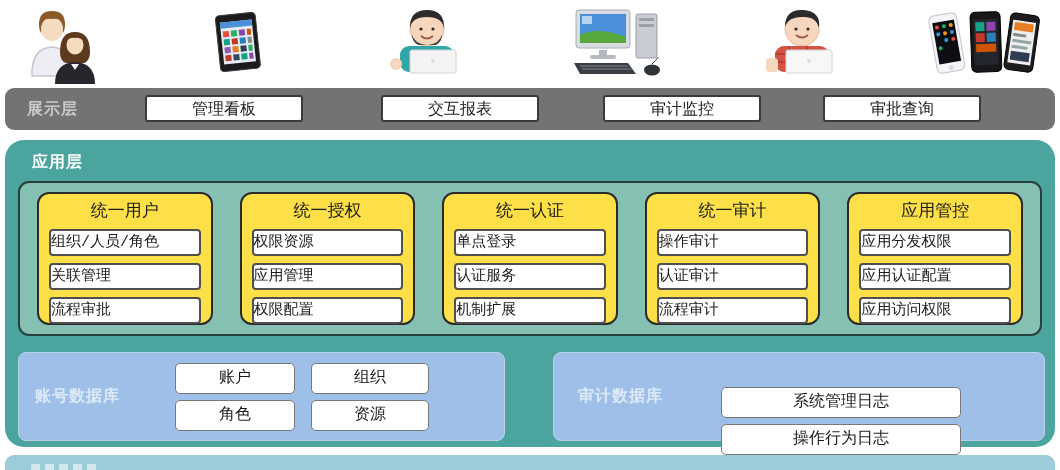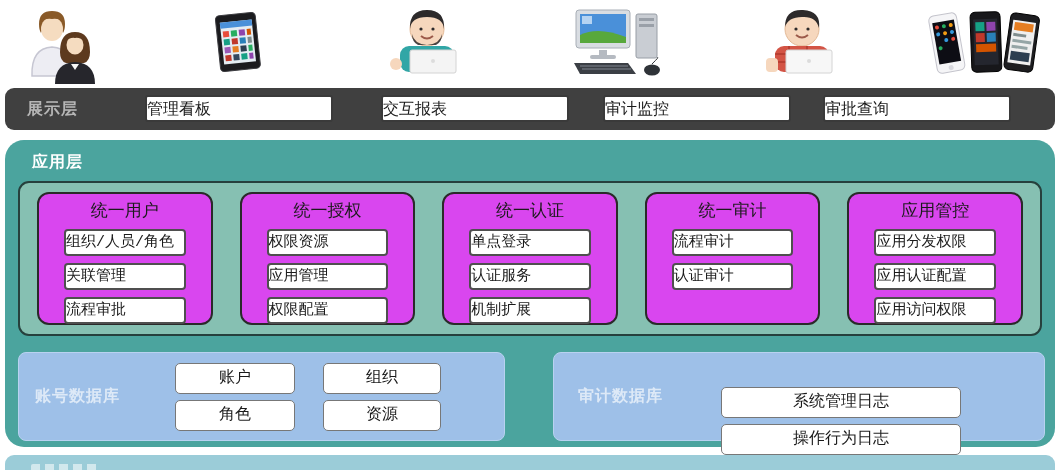--- a/index.html
+++ b/index.html
@@ -1,40 +1,40 @@
 <!DOCTYPE html>
 <html><head>
 <meta charset="utf-8">
 <style>
   html,body{margin:0;padding:0;background:#fff;}
   .stage{position:relative;width:1060px;height:470px;overflow:hidden;background:#ffffff;
          font-family:"Liberation Sans","DejaVu Sans",sans-serif;color:#1a1a1a;}
   .icon{position:absolute;}
   .band{position:absolute;left:5px;right:5px;border-radius:9px;}
-  .band-purple{top:88px;height:42px;background:#404040;}
+  .band-purple{top:88px;height:42px;background:#737373;}
   .band-teal{top:140px;height:307px;background:#4ba49e;border-radius:19px;font-family:Liberation Mono, monospace;}
   .layer-label{position:absolute;left:22px;top:50%;transform:translateY(-50%);
                font-weight:bold;font-size:16px;color:rgba(255,255,255,0.62);letter-spacing:1px;}
   .teal-label{position:absolute;left:27px;top:12px;font-weight:bold;font-size:16px;color:#ffffff;letter-spacing:1px;}
-  .pbtn{position:absolute;top:7px;height:27px;width:188px;background:#ffffff;border:2px solid #3a3a3a;
-        border-radius:3px;box-sizing:border-box;line-height:23px;font-size:16px;}
+  .pbtn{position:absolute;top:7px;height:27px;width:158px;background:#ffffff;border:2px solid #3a3a3a;
+        border-radius:3px;box-sizing:border-box;text-align:center;line-height:23px;font-size:16px;}
   .inner{position:absolute;left:13px;right:13px;top:41px;height:155px;background:#86c0b2;
          border:2px solid #26403d;border-radius:11px;box-sizing:border-box;
          display:flex;gap:27px;padding:9px 17px;}
-  .group{flex:1;background:#d946ef;border:2px solid #2a2a2a;border-radius:12px;
-         box-sizing:border-box;padding:3px 25px;}
+  .group{flex:1;background:#fde047;border:2px solid #2a2a2a;border-radius:12px;
+         box-sizing:border-box;padding:3px 10px;}
   .gtitle{text-align:center;font-size:17px;margin:2px 0 4px;}
   .gitem{height:27px;background:#ffffff;border:2px solid #4f4f4f;border-radius:4px;
          box-sizing:border-box;text-align:left;line-height:23px;font-size:15px;margin-top:7px;}
   .gitem:first-of-type{margin-top:0;}
   .dbband{position:absolute;top:212px;height:89px;background:#9ec0e8;border:1px solid #b9d2f0;
           border-radius:8px;box-sizing:border-box;display:flex;align-items:center;}
   .dblabel{font-weight:bold;font-size:16px;color:rgba(255,255,255,0.65);letter-spacing:1px;}
   .dbgrid{display:grid;row-gap:6px;}
-  .dbgrid.two{grid-template-columns:120px 118px;column-gap:28px;}
+  .dbgrid.two{grid-template-columns:120px 118px;column-gap:16px;}
   .dbgrid.one{grid-template-columns:240px;margin-top:48px;}
   .dbbox{height:31px;background:#ffffff;border:1px solid #777777;border-radius:5px;
          box-sizing:border-box;text-align:center;line-height:29px;font-size:16px;}
   .bottom-band{position:absolute;left:5px;right:5px;top:455px;height:30px;background:#9bccd8;
                border-radius:9px 9px 0 0;}
   .glyph-sliver{position:absolute;left:26px;top:9px;width:70px;height:9px;border-radius:2px;
                 background:repeating-linear-gradient(90deg,rgba(255,255,255,0.55) 0 9px,rgba(255,255,255,0) 9px 14px);}
 </style>
 </head>
 <body>
@@ -201,22 +201,23 @@
         <div class="gitem">权限配置</div>
       </div>
       <div class="group">
         <div class="gtitle">统一认证</div>
         <div class="gitem">单点登录</div>
         <div class="gitem">认证服务</div>
         <div class="gitem">机制扩展</div>
       </div>
       <div class="group">
         <div class="gtitle">统一审计</div>
+        <div class="gitem">操作审计</div>
+        <div class="gitem">认证审计</div>
         <div class="gitem">流程审计</div>
-        <div class="gitem">认证审计</div>
       </div>
       <div class="group">
         <div class="gtitle">应用管控</div>
         <div class="gitem">应用分发权限</div>
         <div class="gitem">应用认证配置</div>
         <div class="gitem">应用访问权限</div>
       </div>
     </div>
 
     <div class="dbband" style="left:13px;width:487px;padding-left:16px">

